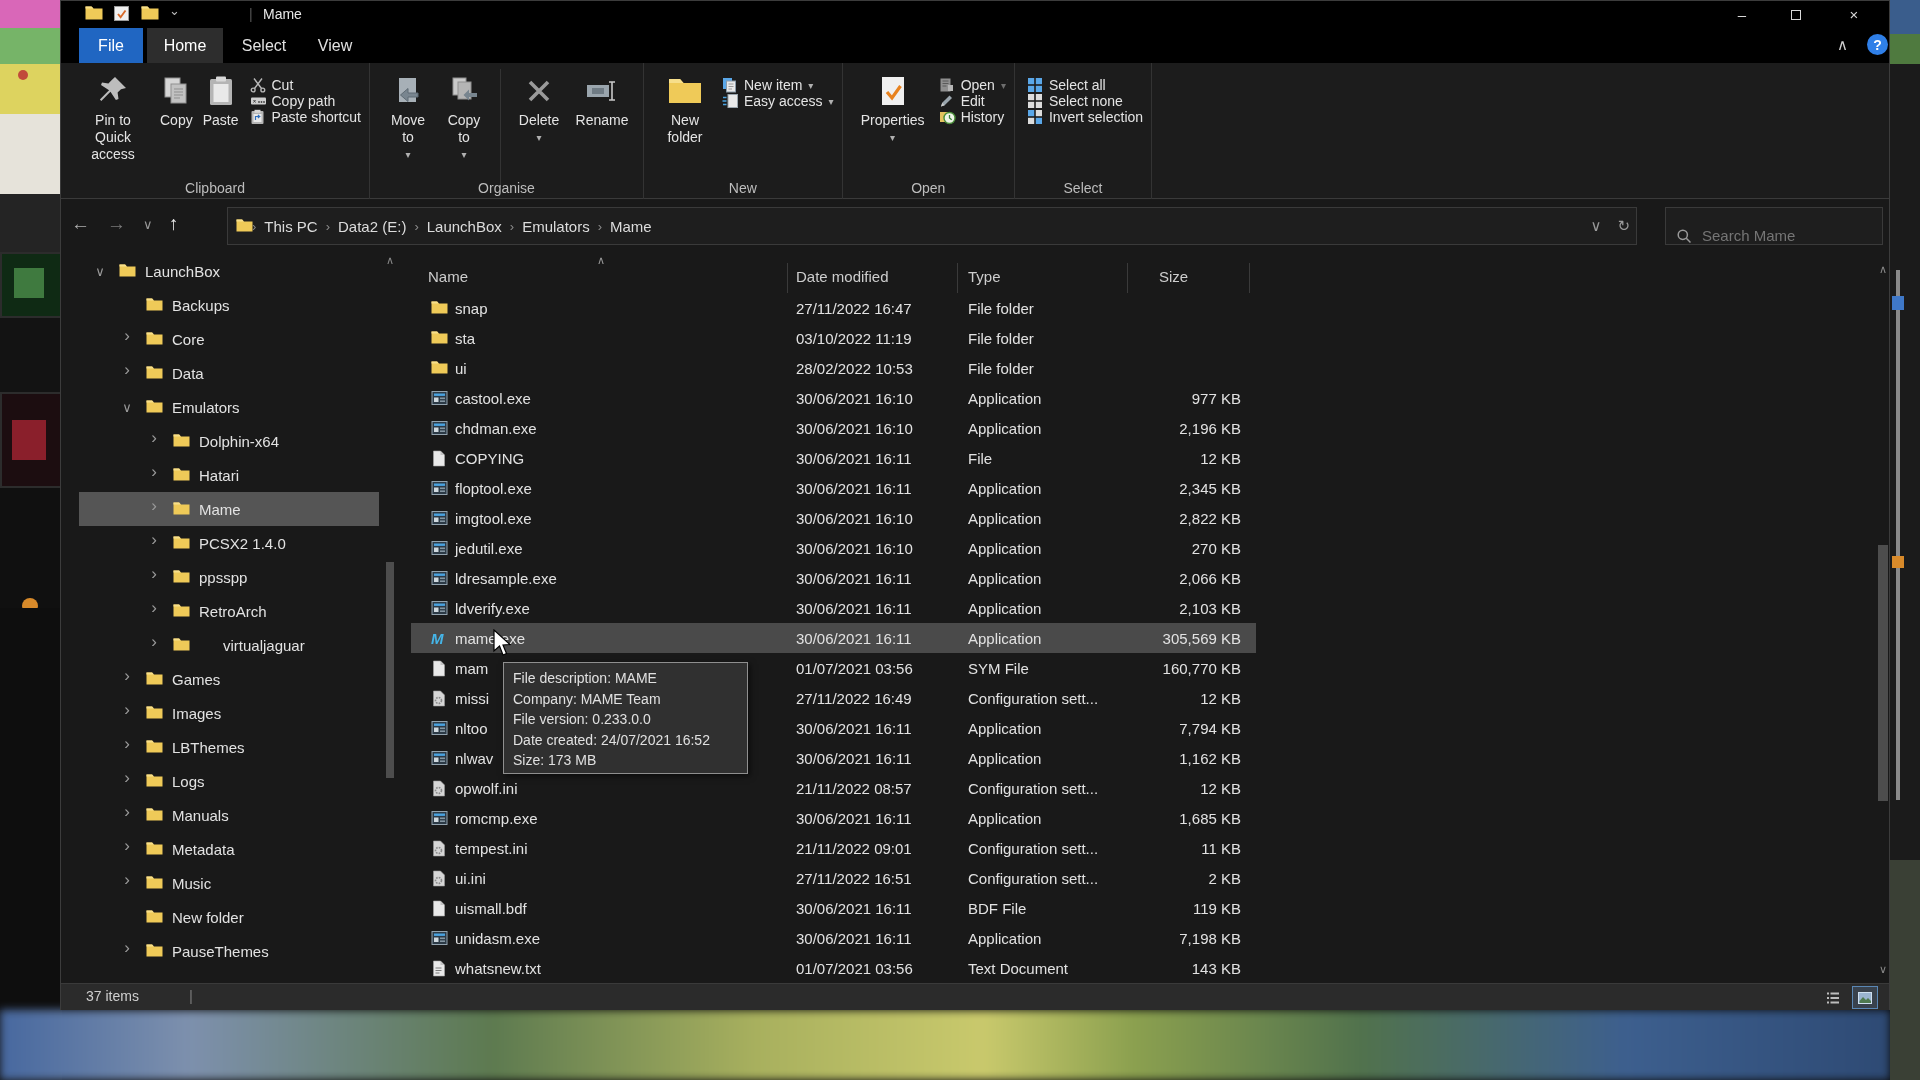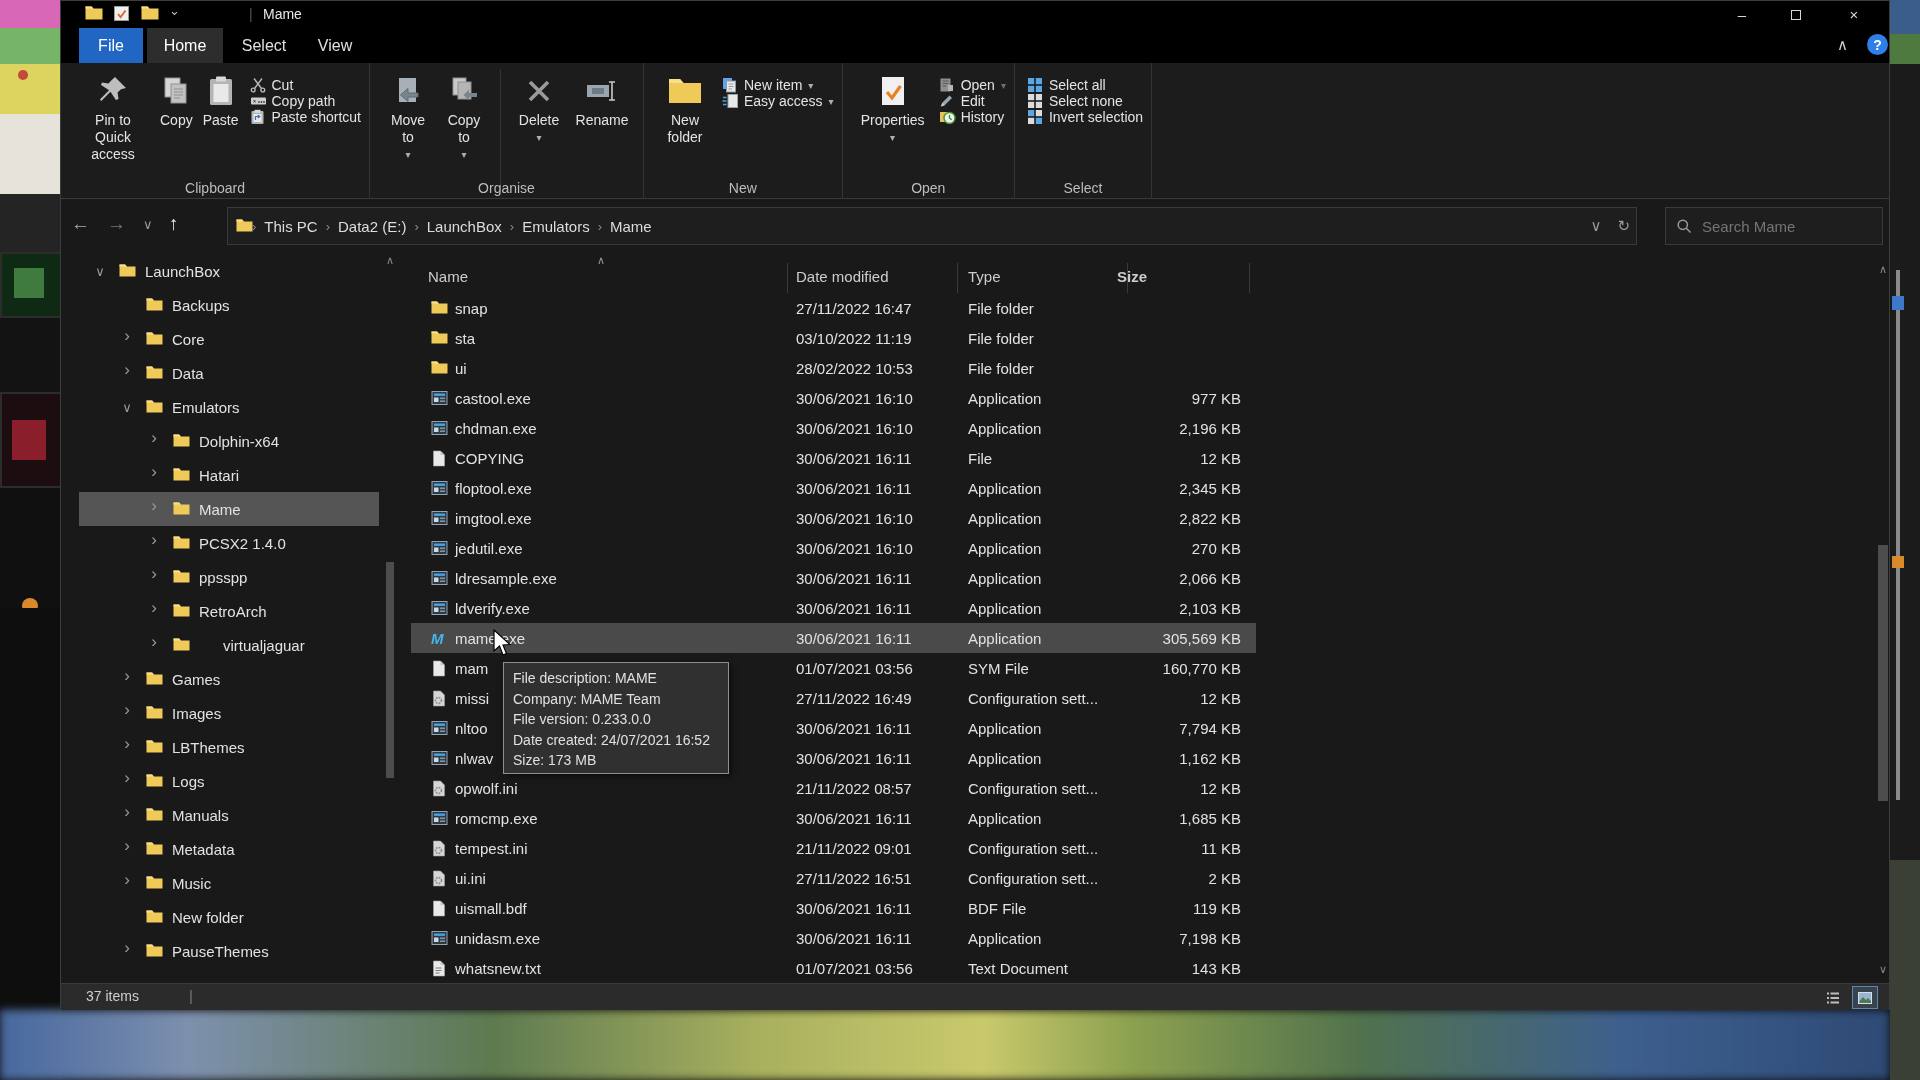--- a/index.html
+++ b/index.html
@@ -59,21 +59,21 @@
 
   
   #navbar { left:0; top:198px; width:1828px; height:54px; background:#191919; }
   .navglyph { position:absolute; top:14px; color:#9a9a9a; font-size:19px; }
   #addrbox { position:absolute; left:166px; top:8px; width:1410px; height:38px; background:#1e1e1e; border:1px solid #3a3a3a;
     display:flex; align-items:center; color:#dcdcdc; font-size:15px; }
   #addrbox .crumb { padding:0 8px; }
   #addrbox .csep { color:#8a8a8a; font-size:13px; }
   #addr-end { position:absolute; right:6px; display:flex; gap:16px; color:#9a9a9a; font-size:15px; }
   #searchbox { position:absolute; left:1604px; top:8px; width:218px; height:38px; background:#1e1e1e; border:1px solid #3a3a3a;
-    display:flex; align-items:center; padding:0 10px; gap:10px; }
+    display:flex; align-items:flex-end; padding:0 10px; gap:10px; }
   #searchbox input { background:transparent; border:none; outline:none; color:#9a9a9a; font-size:15px; width:160px;
     font-family:"Liberation Sans","DejaVu Sans",sans-serif; }
 
   
   #content { left:0; top:252px; width:1828px; height:730px; background:#191919; }
 
   
   #tree { position:absolute; left:18px; top:1px; width:300px; height:718px; overflow:hidden; }
   .trow { position:relative; height:34px; display:flex; align-items:center; color:#e2e2e2; font-size:15px; }
   .trow.sel { background:#555; }
@@ -95,21 +95,21 @@
   .frow .ficon { position:absolute; left:20px; width:17px; height:17px; }
   .frow .fname { position:absolute; left:44px; white-space:nowrap; }
   .frow .fdate { position:absolute; left:385px; white-space:nowrap; }
   .frow .ftype { position:absolute; left:557px; white-space:nowrap; }
   .frow .fsize { position:absolute; left:610px; width:220px; text-align:right; white-space:nowrap; }
   #main-sb { position:absolute; left:1814px; top:10px; width:16px; height:712px; }
   #main-sb .arr { position:absolute; left:0; width:16px; color:#8a8a8a; font-size:11px; text-align:center; }
   #main-sb .thumb { position:absolute; left:3px; width:10px; background:#4d4d4d; }
 
   
-  #tooltip { position:absolute; left:442px; top:409px; width:226px; height:112px; background:#303030;
+  #tooltip { position:absolute; left:442px; top:409px; width:245px; height:112px; background:#303030;
     border:1px solid #8f8f8f; box-shadow:2px 2px 6px rgba(0,0,0,.6); color:#e0e0e0; font-size:14px;
     line-height:20.5px; padding:5px 9px; z-index:4; white-space:nowrap; }
 
   
   #cursor { position:absolute; left:432px; top:376px; z-index:6; }
 
   
   #statusbar { left:0; top:982px; width:1828px; height:27px; background:#2b2b2b; border-top:1px solid #3a3a3a; }
   #statusbar .cnt { position:absolute; left:25px; top:4px; color:#cfcfcf; font-size:14px; }
   #statusbar .sbdiv { position:absolute; left:128px; top:3px; color:#777; font-size:15px; }
@@ -713,21 +713,21 @@
       <div id="tree-sb">
         <span class="arr" style="top:0;">∧</span>
         <div class="thumb" style="top:308px;height:216px;"></div>
       </div>
 
       <div id="listhdr">
         <span id="sortcaret">∧</span>
         <span class="h" style="left:17px;">Name</span>
         <span class="h" style="left:385px;">Date modified</span>
         <span class="h" style="left:557px;">Type</span>
-        <span class="h" style="left:706px;font-weight:bold;">Size</span>
+        <span class="h" style="left:748px;">Size</span>
         <span class="vsep" style="left:376px;"></span>
         <span class="vsep" style="left:546px;"></span>
         <span class="vsep" style="left:716px;"></span>
         <span class="vsep" style="left:838px;"></span>
       </div>
       <div id="listrows">
           <div class="frow">
             <span class="ficon">
               <svg width="17" height="15" viewBox="0 0 17 15">
                 <path d="M.5 1.5h5.6l1.8 2h8.6v10H.5z" fill="#efca58"></path>

